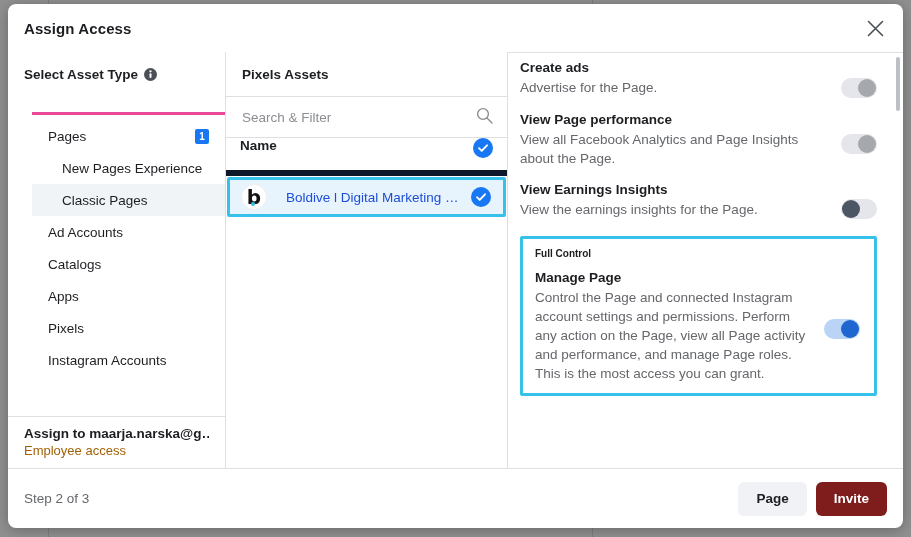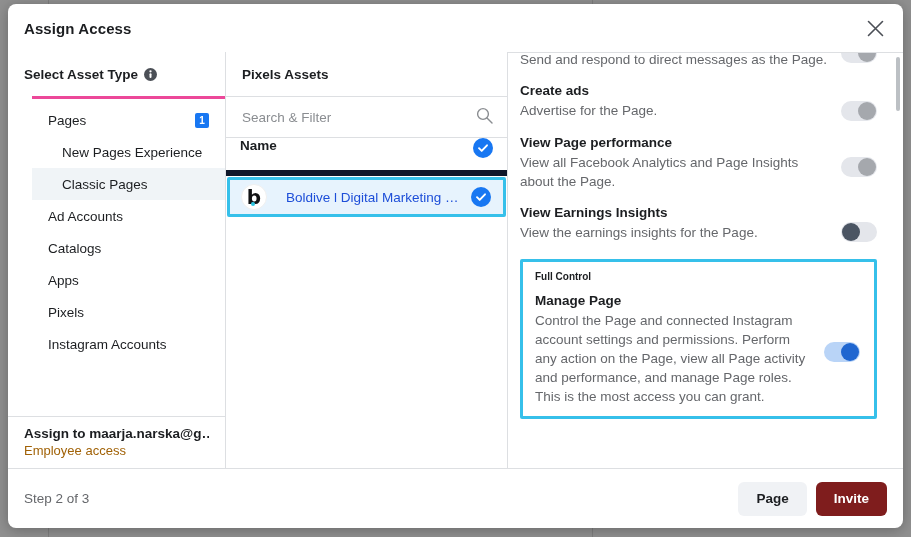--- a/index.html
+++ b/index.html
@@ -66,20 +66,21 @@
   }
 
   
   #col-asset-type {
     width: 218px;
     flex: 0 0 218px;
     border-right: 1px solid #dddfe2;
     display: flex;
     flex-direction: column;
     min-height: 0;
+    gap: 16px;
   }
   .col-head {
     height: 44px;
     flex: 0 0 44px;
     display: flex;
     align-items: center;
     padding: 0 16px;
     font-size: 13.5px;
     font-weight: bold;
     color: #1c1e21;
@@ -434,29 +435,20 @@
               <path d="M2 6.2 L4.7 8.9 L10 3.3" stroke="#ffffff" stroke-width="1.9" fill="none" stroke-linecap="round" stroke-linejoin="round"></path>
             </svg>
           </span>
         </div>
       </div>
     </div>
 
     <div id="col-permissions">
       <div id="perm-scroll">
 
-        <div class="perm" style="padding-top:0;margin-top:-6px;">
-          <div class="perm-text">
-            <div class="perm-title"></div>
-            <div class="perm-desc">Send and respond to direct messages as the Page.</div>
-          </div>
-          <span class="toggle off" style="margin-top:-4px;">
-              <span class="knob"></span>
-            </span>
-        </div>
 
         <div class="perm">
           <div class="perm-text">
             <div class="perm-title">Create ads</div>
             <div class="perm-desc">Advertise for the Page.</div>
           </div>
           <span class="toggle off" style="margin-top:18px;">
               <span class="knob"></span>
             </span>
         </div>

